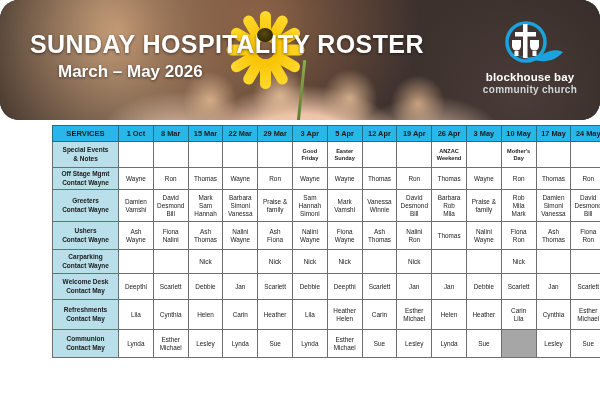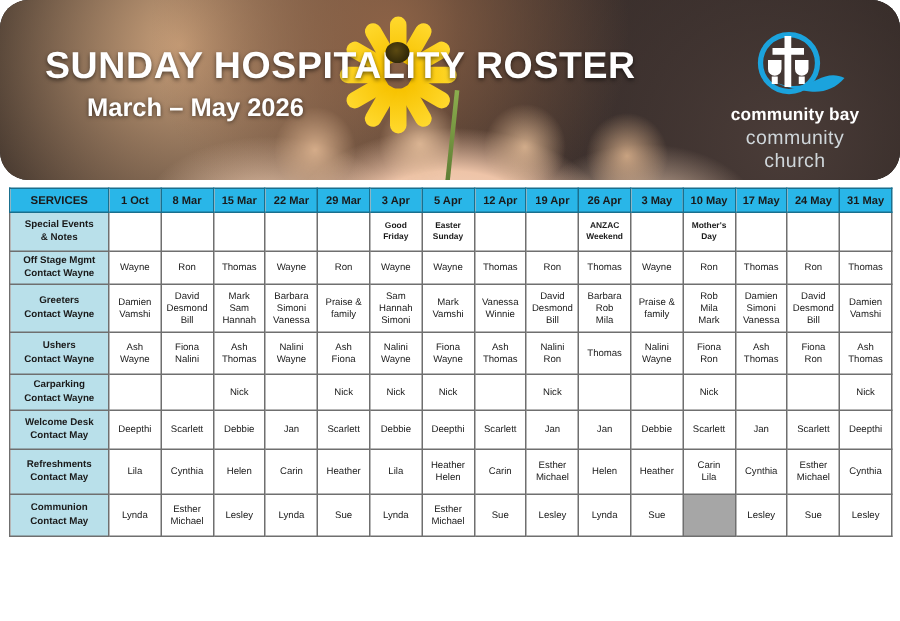--- a/index.html
+++ b/index.html
@@ -79,26 +79,26 @@
   }
 
   
   .logo { position: absolute; right: 22px; top: 18px; width: 96px; text-align: center; }
   .logo-mark { width: 96px; height: 52px; display: block; }
   .logo-name {
     font-size: 11.5px; font-weight: bold; color: #ffffff;
     letter-spacing: .1px; line-height: 1.05; margin-top: 1px;
   }
   .logo-sub {
-    font-size: 13px; font-weight: normal; color: #cfd6da;
+    font-size: 10px; font-weight: bold; color: #cfd6da;
     letter-spacing: .3px; margin-top: 1px;
   }
 
   
-  .table-wrap { padding: 5px 6px 6px 6px; }
+  .table-wrap { padding: 5px 6px 6px 6px; margin-left: 46px; }
   table { border-collapse: collapse; width: 588px; table-layout: fixed; }
   col.c-svc { width: 66px; }
   col.c-day { width: 34.8px; }
 
   th, td {
     border: 1px solid #6f6f6f;
     text-align: center;
     vertical-align: middle;
     font-size: 6.4px;
     line-height: 1.25;
@@ -166,21 +166,21 @@
         <circle cx="44" cy="24" r="19" fill="none" stroke="#ffffff" stroke-width="1" opacity=".45"></circle>
         <path d="M25 24a19 19 0 0 1 38 0a19 19 0 0 1-38 0" fill="none" stroke="#1ba3dd" stroke-width="3.5"></path>
         <path d="M30 34c10 7 22 7 33 1c6-3 12-4 18-1c-6 7-14 10-23 9c-10-1-21-4-28-9z" fill="#1ba3dd"></path>
         <rect x="41" y="6" width="4.5" height="34" fill="#ffffff"></rect>
         <rect x="33" y="14" width="21" height="4.5" fill="#ffffff"></rect>
         <path d="M30 22h9v6a4.5 4.5 0 0 1-9 0z" fill="#ffffff"></path>
         <path d="M48 22h9v6a4.5 4.5 0 0 1-9 0z" fill="#ffffff"></path>
         <rect x="32.5" y="33" width="4" height="5" fill="#ffffff"></rect>
         <rect x="50.5" y="33" width="4" height="5" fill="#ffffff"></rect>
       </svg>
-      <div class="logo-name">community bay</div>
+      <div class="logo-name">blockhouse bay</div>
       <div class="logo-sub">community church</div>
     </div>
   </div>
 
   <div class="table-wrap">
     <table>
       <colgroup id="colgroup">
           <col class="c-svc">
           <col class="c-day">
           <col class="c-day">

